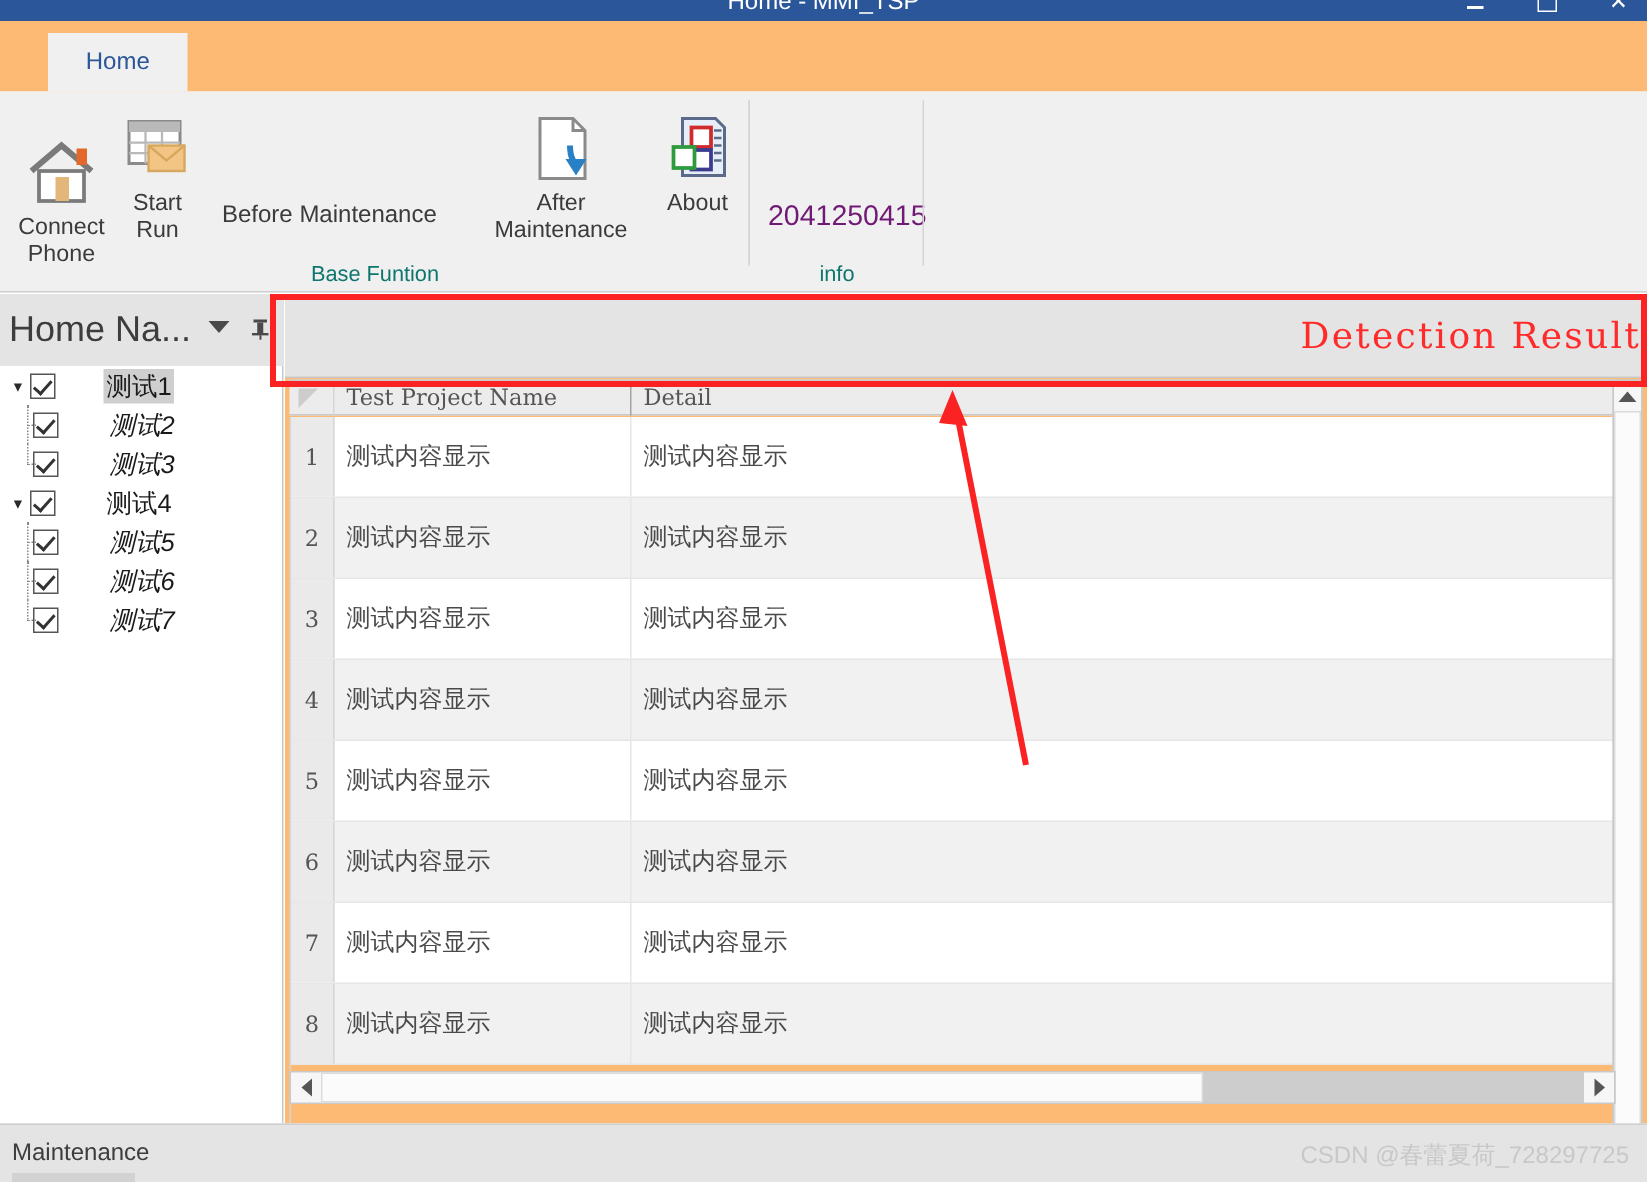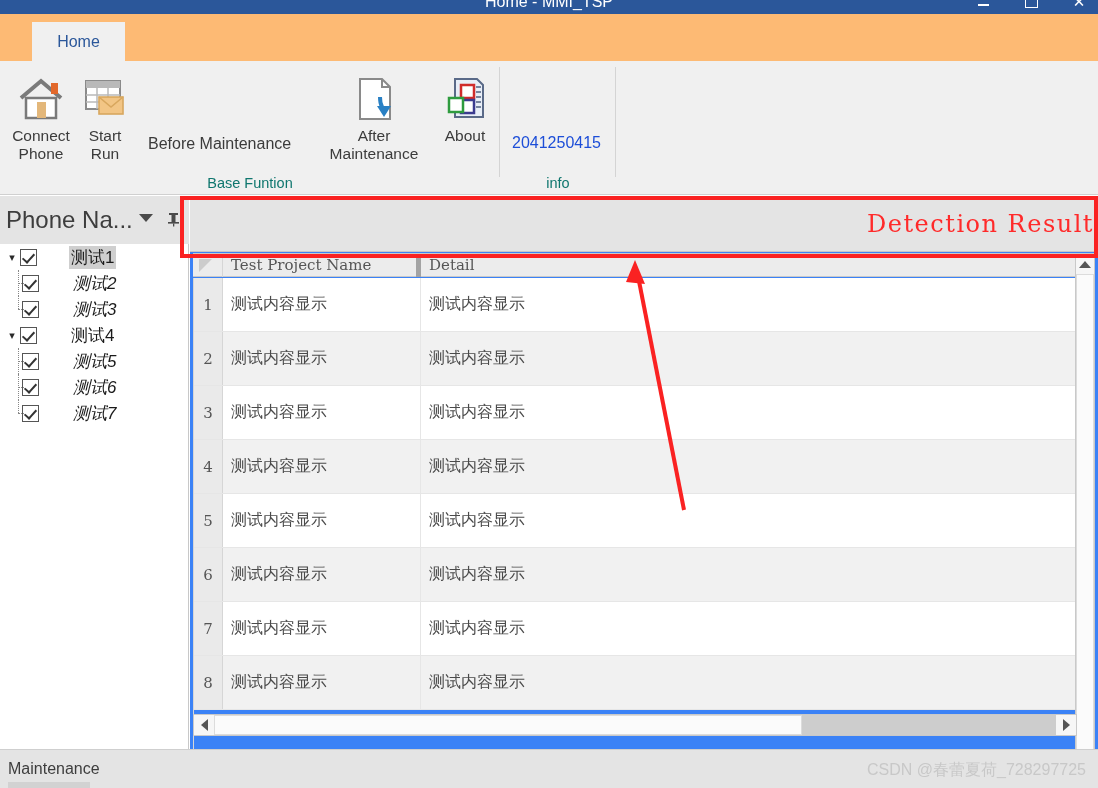--- a/index.html
+++ b/index.html
@@ -78,21 +78,21 @@
   }
   .btn-big .ico { width: 48px; height: 52px; position: relative; }
   .btn-big .cap {
     margin-top: 2px; text-align: center; font-size: 15.5px;
     color: #3b3b3b; line-height: 18px; white-space: pre-line;
   }
   .lbl-plain {
     position: absolute; font-size: 16px; color: #3b3b3b; white-space: nowrap;
   }
   .info-value {
-    position: absolute; font-size: 16px; color: #1d4ed8; white-space: nowrap;
+    position: absolute; font-size: 19px; color: #701a75; white-space: nowrap;
   }
 
   
   .leftpanel {
     position: absolute; left: 0; top: 196px;
     width: 189px; height: 553px;
     background: #ffffff;
     border-right: 1px solid #c8c8c8;
   }
   .lp-header {
@@ -151,21 +151,21 @@
   .tnode.child::after {
     content: ""; position: absolute; left: 18px; top: 13px;
     width: 6px; height: 1px; border-top: 1px dotted #888;
   }
   .tnode.last-child::before { height: 13px; }
 
   
   .gridwrap {
     position: absolute; left: 190px; top: 196px;
     width: 908px; height: 553px;
-    background: #3b82f6;
+    background: #fdba74;
   }
   .banner {
     position: absolute; left: 0; top: 0;
     width: 908px; height: 56px;
     background: #e4e4e4;
     border-bottom: 1px solid #c9c9c9;
     display: flex; align-items: center; justify-content: flex-end;
   }
   .banner-text {
     font-family: "DejaVu Serif", serif;
@@ -188,21 +188,21 @@
   .gh-corner::after {
     content: ""; position: absolute; left: 6px; top: 5px;
     width: 0; height: 0;
     border-left: 13px solid #cccccc;
     border-bottom: 13px solid transparent;
   }
   .gh-cell {
     font-family: "DejaVu Serif", serif;
     font-size: 15px; color: #555;
     padding-left: 8px; height: 23px; display: flex; align-items: center;
-    border-right: 5px solid #a3a3a3;
+    border-right: 1px solid #a3a3a3;
   }
   .gh-c1 { width: 198px; }
   .gh-c2 { flex: 1; border-right: none; }
 
   .gridbody {
     position: absolute; left: 3px; top: 82px;
     width: 884px; height: 636px;
     overflow: hidden;
     border-left: 1px solid #d6d6d6;
   }
@@ -314,21 +314,21 @@
   <div class="tabstrip">
     <div class="tab">Home</div>
   </div>
 
   <div class="ribbon">
 
     <div class="rgroup" style="left:0; width:500px;">
       <div class="gsep"></div>
       <div class="glabel" style="left:0; width:500px; text-align:center;">Base Funtion</div>
 
-      <div class="btn-big" style="left:6px; top:12px; width:70px;">
+      <div class="btn-big" style="left:6px; top:28px; width:70px;">
         <span class="ico">
           <svg width="48" height="52" viewBox="0 0 48 52">
             <path d="M4 25 L24 8 L44 25" fill="none" stroke="#7a7a7a" stroke-width="4"></path>
             <rect x="9" y="25" width="30" height="20" fill="#ffffff" stroke="#7a7a7a" stroke-width="2.5"></rect>
             <rect x="20" y="29" width="9" height="16" fill="#e3b77a"></rect>
             <rect x="34" y="10" width="7" height="11" fill="#e2682b"></rect>
           </svg>
         </span>
         <span class="cap">Connect
 Phone</span>
@@ -389,21 +389,21 @@
 
     <div class="rgroup" style="left:500px; width:116px;">
       <div class="info-value" style="left:12px; top:73px;">2041250415</div>
       <div class="glabel" style="left:0; width:116px;">info</div>
       <div class="gsep"></div>
     </div>
   </div>
 
   <div class="leftpanel">
     <div class="lp-header">
-      <span class="lp-title">Phone Na...</span>
+      <span class="lp-title">Home Na...</span>
       <span class="lp-chevron"></span>
       <span class="lp-pin">
         <svg width="13" height="15" viewBox="0 0 13 15">
           <rect x="2" y="1" width="9" height="2" fill="#4a4a4a"></rect>
           <rect x="4.5" y="3" width="4" height="7" fill="#4a4a4a"></rect>
           <rect x="1" y="10" width="11" height="1.6" fill="#4a4a4a"></rect>
           <rect x="6" y="11.5" width="1.3" height="3" fill="#4a4a4a"></rect>
         </svg>
       </span>
     </div>

